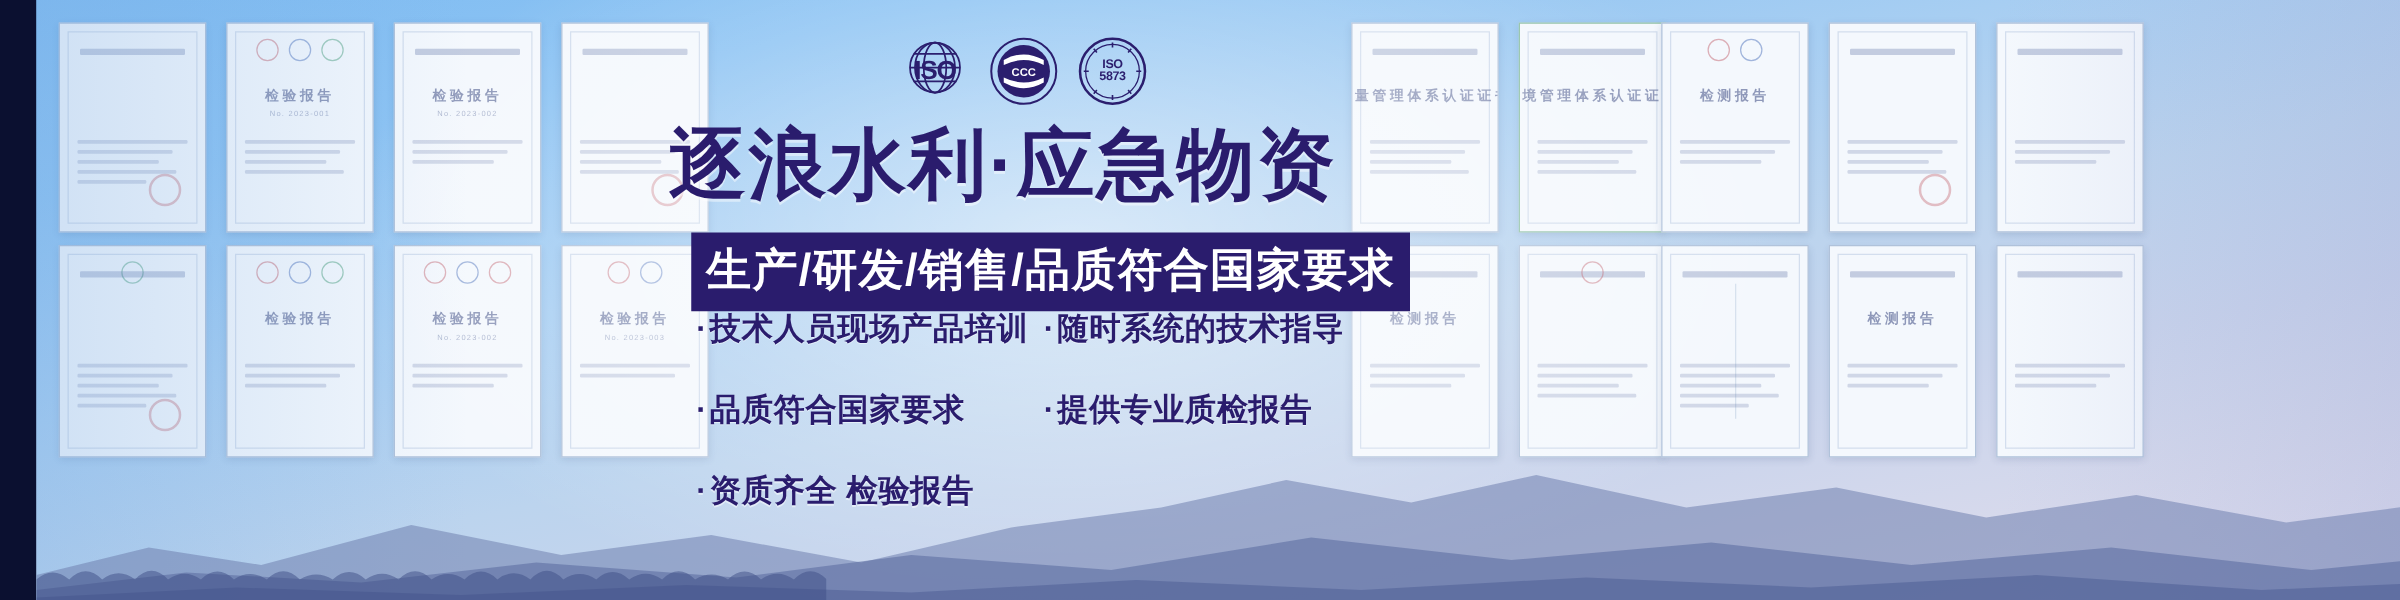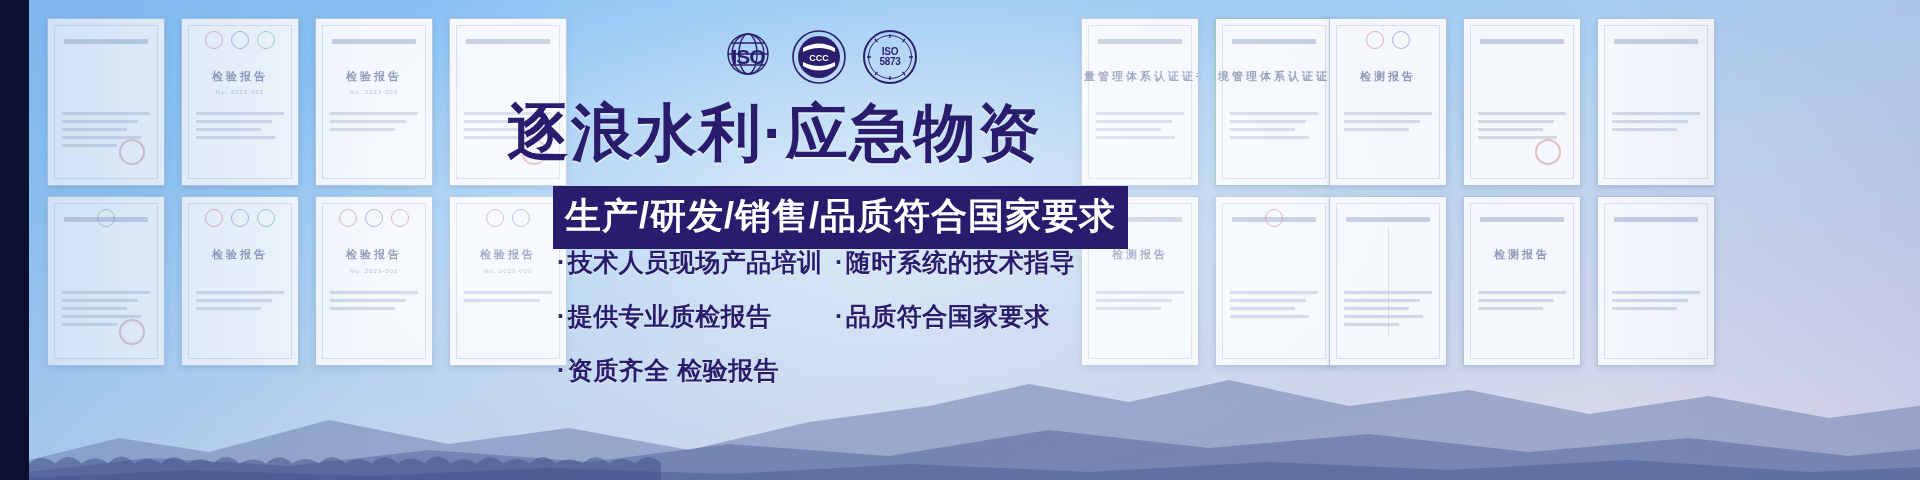--- a/index.html
+++ b/index.html
@@ -58,34 +58,34 @@
   .iso-text{
     position:absolute;left:0;right:0;top:50%;transform:translateY(-50%);
     text-align:center;font-weight:900;font-size:21px;color:#2b1e6e;letter-spacing:-1px;
     font-family:"Liberation Sans",sans-serif;
   }
   .b9001{position:absolute;left:0;right:0;top:50%;transform:translateY(-50%);text-align:center;
     font-weight:900;font-size:10px;line-height:10px;color:#2b1e6e;letter-spacing:-.3px;}
 
   
   .headline{
-    position:absolute;left:478px;top:100px;width:580px;
+    position:absolute;left:506px;top:100px;width:580px;
     font-size:62px;line-height:1.08;font-weight:900;color:#2a1c6d;
     letter-spacing:2px;white-space:nowrap;
     text-shadow:0 2px 0 rgba(255,255,255,.45);
   }
   .subbar{
     position:absolute;left:524px;top:186px;
     background:#2a1c6d;color:#ffffff;
     font-size:36px;font-weight:700;letter-spacing:1px;
     padding:6px 12px 8px 12px;white-space:nowrap;
   }
   .bullets{
     position:absolute;left:528px;top:246px;width:560px;
-    display:grid;grid-template-columns:278px 282px;row-gap:21px;
+    display:grid;grid-template-columns:278px 282px;row-gap:32px;
   }
   .bullet{
     color:#2a1c6d;font-size:25px;font-weight:700;letter-spacing:.5px;white-space:nowrap;
     text-shadow:0 1px 0 rgba(255,255,255,.5);
   }
   .bullet .dot{margin-right:2px;}
 </style>
 </head>
 <body>
 
@@ -381,18 +381,18 @@
     </div>
   </div>
 
   <div class="headline">逐浪水利·应急物资</div>
 
   <div class="subbar">生产/研发/销售/品质符合国家要求</div>
 
   <div class="bullets">
     <div class="bullet"><span class="dot">·</span><span>技术人员现场产品培训</span></div>
     <div class="bullet"><span class="dot">·</span><span>随时系统的技术指导</span></div>
+    <div class="bullet"><span class="dot">·</span><span>品质符合国家要求</span></div>
     <div class="bullet"><span class="dot">·</span><span>提供专业质检报告</span></div>
-    <div class="bullet"><span class="dot">·</span><span>品质符合国家要求</span></div>
     <div class="bullet"><span class="dot">·</span><span>资质齐全 检验报告</span></div>
   </div>
 
 </div>
 
 </body></html>

